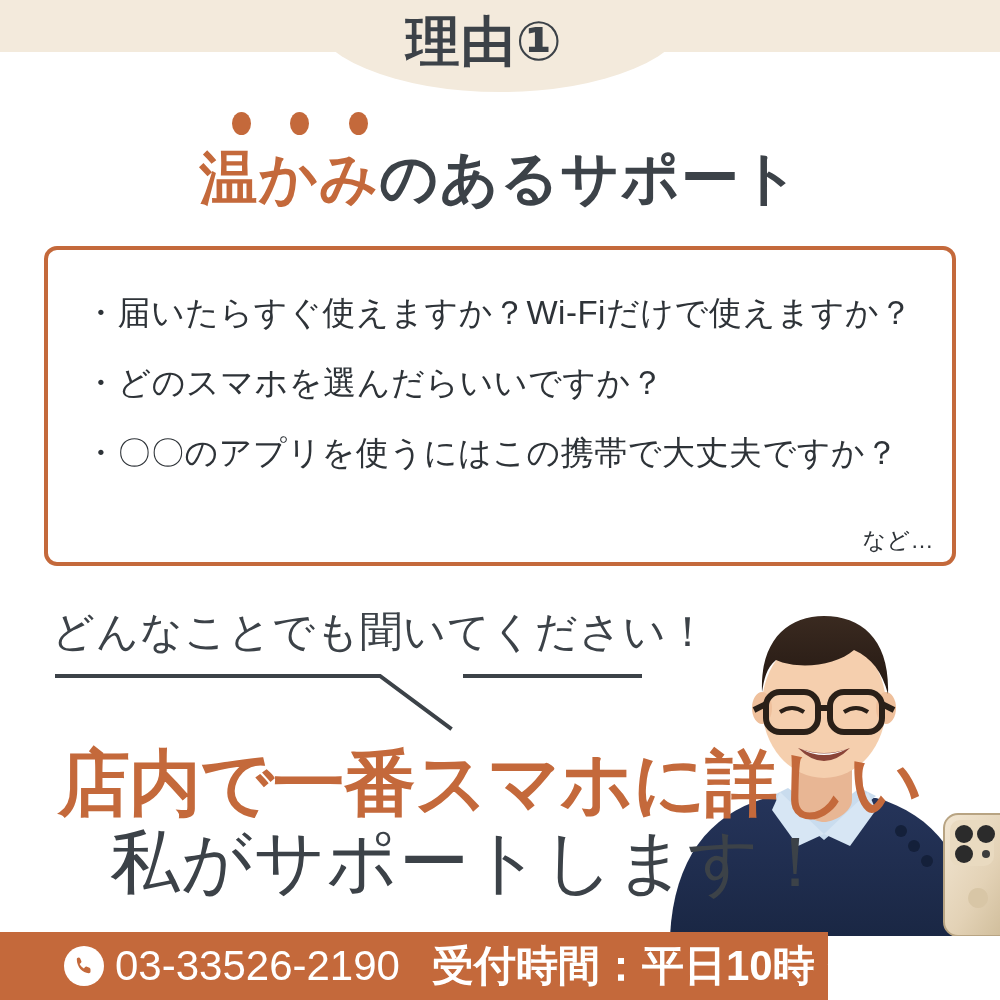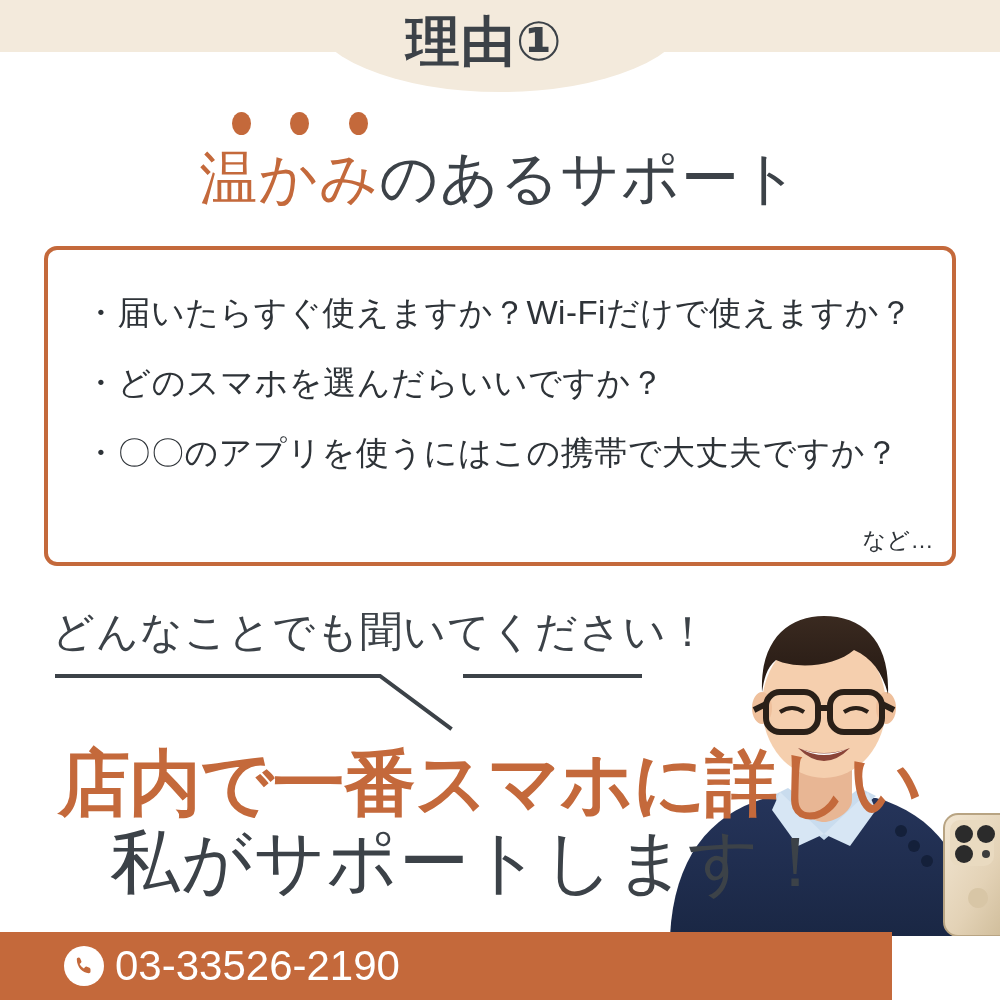--- a/index.html
+++ b/index.html
@@ -81,20 +81,21 @@
     left: 0;
     top: 143px;
     width: 1000px;
     text-align: center;
     font-size: 58px;
     line-height: 70px;
     color: #3C4248;
     letter-spacing: 1px;
     white-space: nowrap;
     z-index: 5;
+    font-weight: bold;
   }
   .main-title .hl { color: #C4693B; }
 
   
   .qbox {
     position: absolute;
     left: 44px;
     top: 246px;
     width: 912px;
     height: 320px;
@@ -181,21 +182,21 @@
     height: 348px;
     z-index: 3;
     overflow: hidden;
   }
 
   
   .footer {
     position: absolute;
     left: 0;
     top: 932px;
-    width: 892px;
+    width: 828px;
     height: 68px;
     background: #C4693B;
     z-index: 7;
     display: flex;
     align-items: center;
   }
   .phone-icon-wrap {
     position: absolute;
     left: 64px;
     top: 14px;
@@ -333,15 +334,16 @@
   <div class="big-orange">店内で一番スマホに詳しい</div>
   <div class="sub-dark">私がサポートします！</div>
 
   <div class="footer">
     <div class="phone-icon-wrap">
       <svg width="24" height="24" viewBox="0 0 24 24">
         <path d="M6.6 3.5c.7 0 1.3.4 1.6 1l1.1 2.6c.3.7.1 1.5-.5 2l-1.2 1c.9 1.9 2.4 3.4 4.3 4.3l1-1.2c.5-.6 1.3-.8 2-.5l2.6 1.1c.6.3 1 .9 1 1.6v2.1c0 1-.8 1.8-1.8 1.7C10.6 19 5 13.4 4.8 5.3c0-1 .8-1.8 1.8-1.8z" fill="#C4693B"></path>
       </svg>
     </div>
     <div class="phone-number">03-33526-2190</div>
+    <div class="hours">受付時間：平日10時 〜 17時</div>
   </div>
 
 </div>
 
 </body></html>

